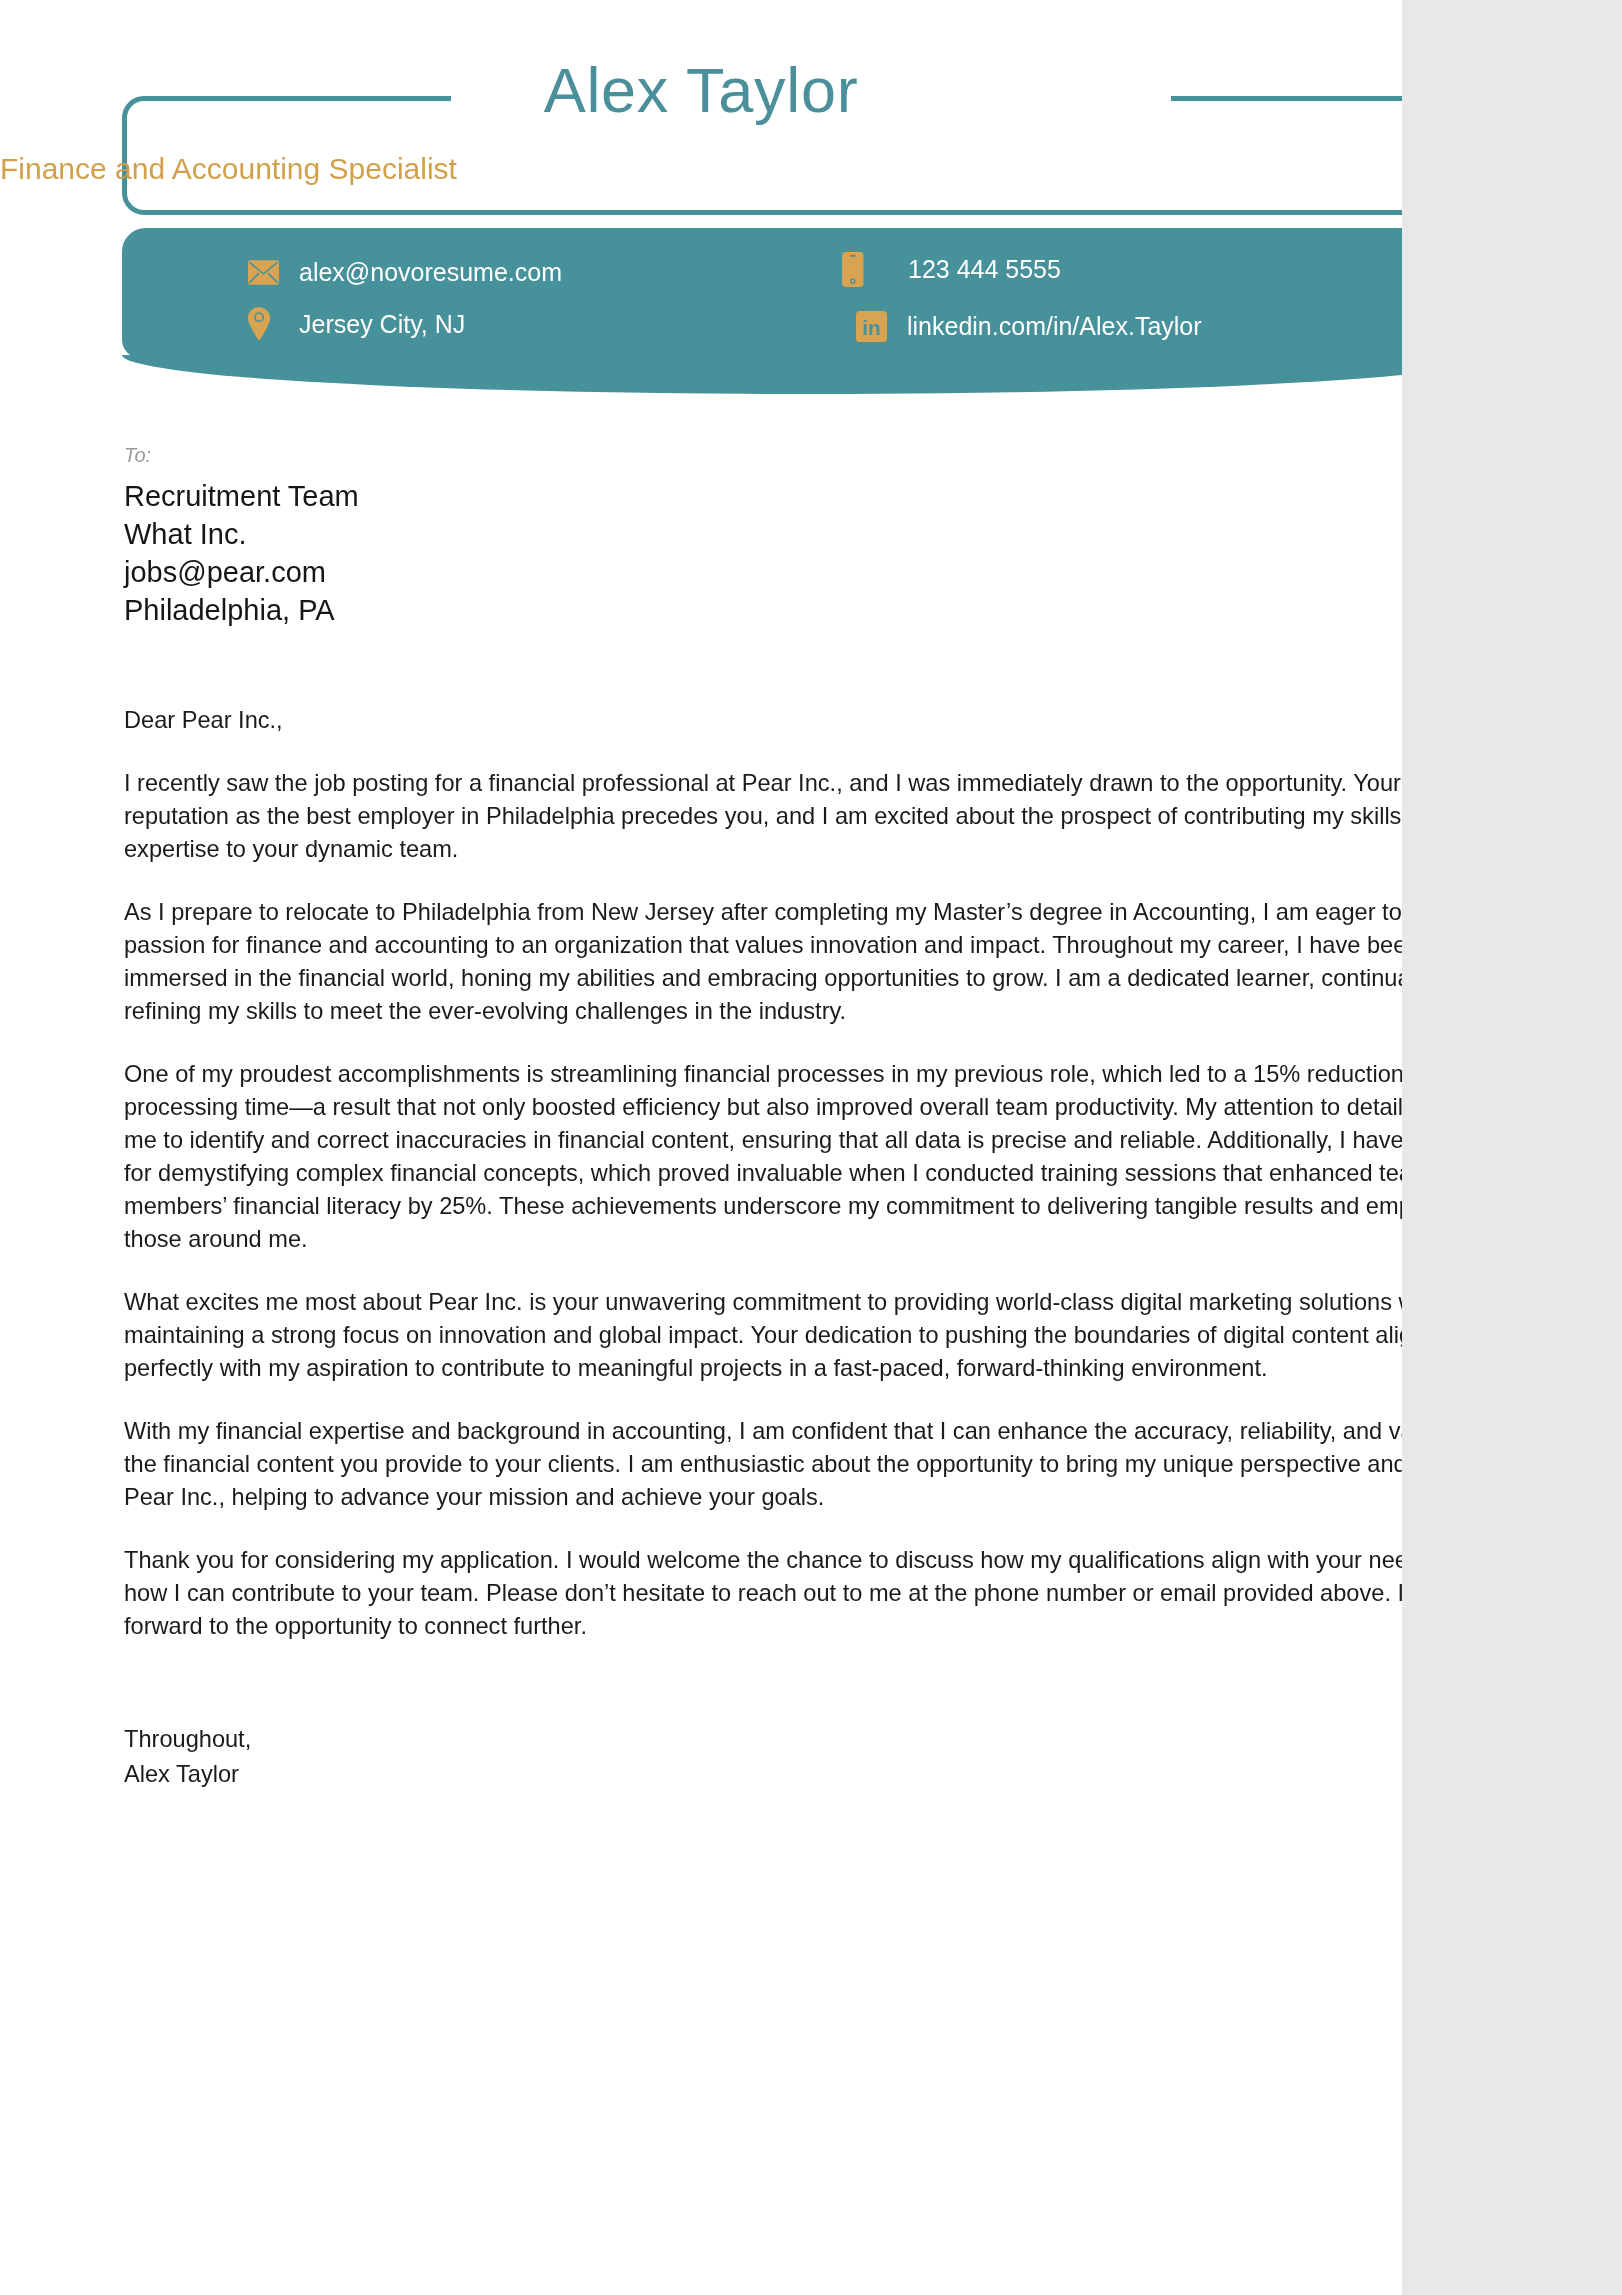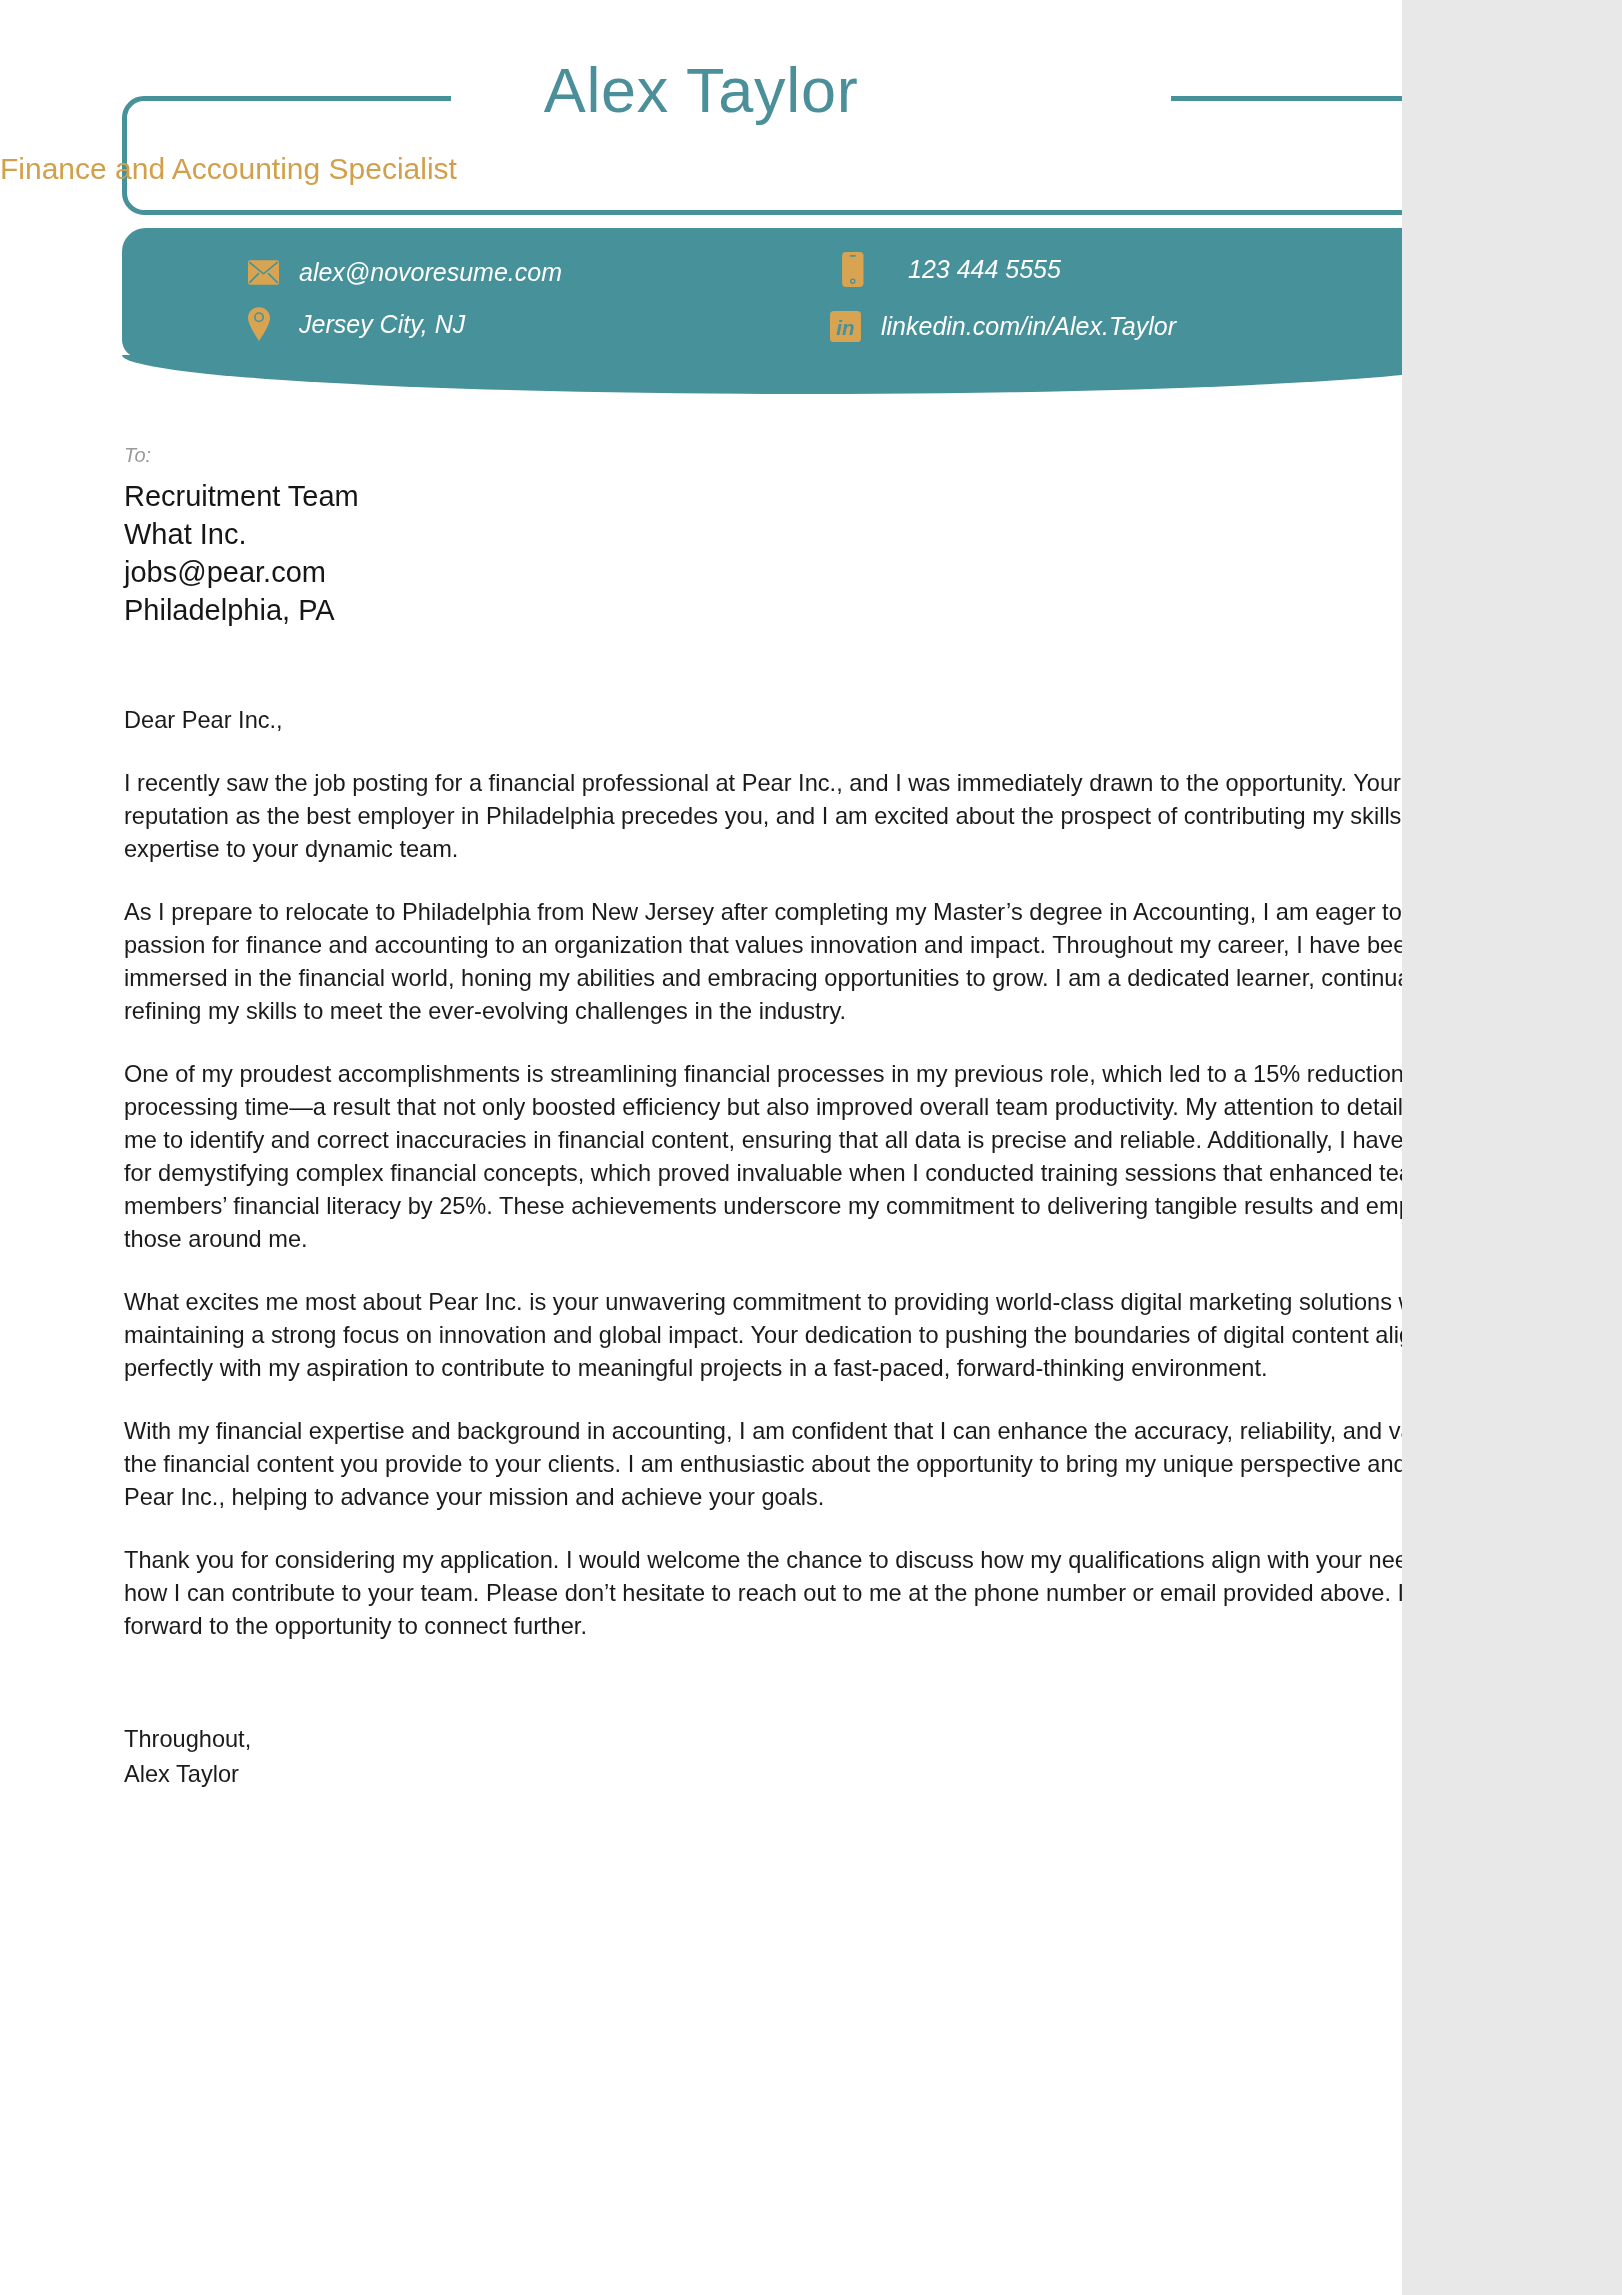--- a/index.html
+++ b/index.html
@@ -53,27 +53,27 @@
     border-radius:23.6px 23.6px 18.3px 18.3px;
   }
   .contact-curve{
     position:absolute;left:122px;top:355px;
     width:1378px;height:39px;
     background:var(--teal);
     border-radius:0 0 50% 50% / 0 0 100% 100%;
   }
   .ci{
     position:absolute;display:flex;align-items:center;
-    height:38px;color:var(--white);font-size:25px;white-space:nowrap;font-style:italic;
+    height:38px;color:var(--white);font-size:25px;white-space:nowrap;
   }
   .ci .icon{width:51px;display:flex;align-items:center;}
   .ci-email{left:126px;top:25px;}
   .ci-phone{left:720px;top:22px;gap:15px;}
   .ci-location{left:126px;top:77px;}
-  .ci-linkedin{left:708px;top:79px;}
+  .ci-linkedin{left:734px;top:79px;}
   
   .recipient{position:absolute;left:124px;top:442px;color:#161616;}
   .to-label{font-size:20px;line-height:26px;font-style:italic;color:var(--muted);margin-bottom:9px;}
   .recipient-line{font-size:29px;line-height:38px;}
   
   .letter{
     position:absolute;left:124px;top:704px;width:1376px;
     color:var(--text);
     font-size:23.6px;line-height:33px;
   }

